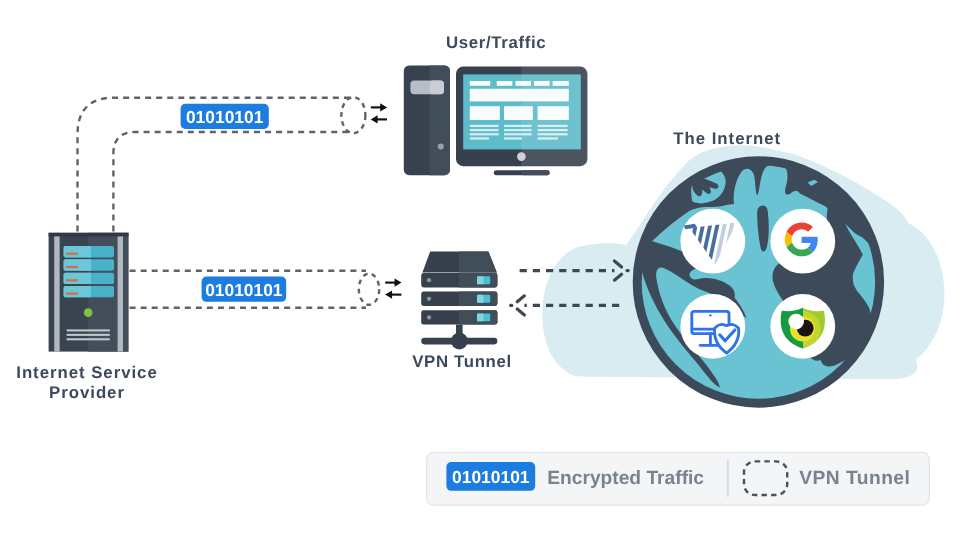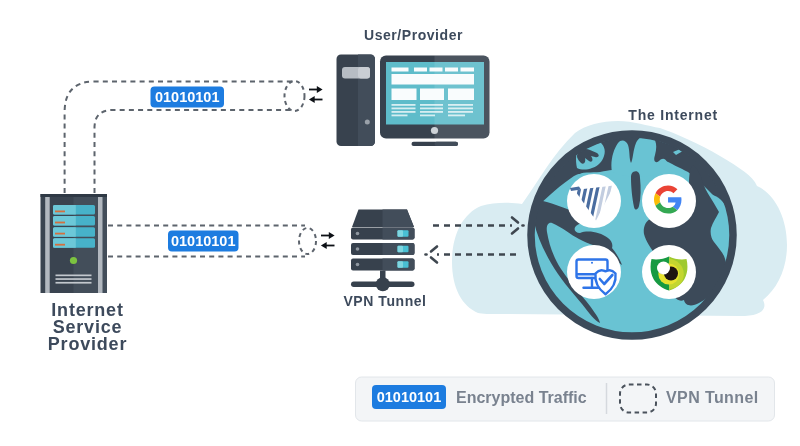--- a/index.html
+++ b/index.html
@@ -269,16 +269,16 @@
 
 <rect x="355.5" y="377" width="419" height="44" rx="6" fill="#f3f5f7" stroke="#e2e6ea"></rect>
 <rect x="372" y="385" width="74" height="24" rx="4" fill="#1d7ce0"></rect>
 <text x="409" y="402.3" font-size="14.5" font-weight="bold" fill="#ffffff" text-anchor="middle" font-family="Liberation Sans, sans-serif">01010101</text>
 <text x="456" y="403" font-size="16" font-weight="bold" fill="#79828f" font-family="Liberation Sans, sans-serif">Encrypted Traffic</text>
 <line x1="606.5" y1="383" x2="606.5" y2="414" stroke="#d5d9de" stroke-width="1.5"></line>
 <rect x="620" y="384.5" width="36" height="28" rx="9" fill="none" stroke="#4a525c" stroke-width="2" stroke-dasharray="4.5 3.5"></rect>
 <text x="666" y="403" font-size="16" font-weight="bold" fill="#79828f" letter-spacing="0.4" font-family="Liberation Sans, sans-serif">VPN Tunnel</text>
 </svg>
 
-<div class="lbl" style="left:330px;top:27px;width:167px;font-size:14px;letter-spacing:0.55px;">User/Provider</div>
-<div class="lbl" style="left:546px;top:107px;width:172px;font-size:14px;letter-spacing:0.8px;text-align:right;">The Internet</div>
+<div class="lbl" style="left:330px;top:27px;width:167px;font-size:14px;letter-spacing:0.55px;">User/Traffic</div>
+<div class="lbl" style="left:520px;top:107px;width:172px;font-size:14px;letter-spacing:0.8px;">The Internet</div>
 <div class="lbl" style="left:305px;top:293px;width:160px;font-size:14px;letter-spacing:0.55px;">VPN Tunnel</div>
-<div class="lbl" style="left:15px;top:302px;width:145px;font-size:18px;letter-spacing:0.8px;line-height:17px;">Internet Service<br>Provider</div>
+<div class="lbl" style="left:0px;top:302px;width:145px;font-size:14px;letter-spacing:0.8px;line-height:17px;">Internet Service<br>Provider</div>
 
 </body></html>

